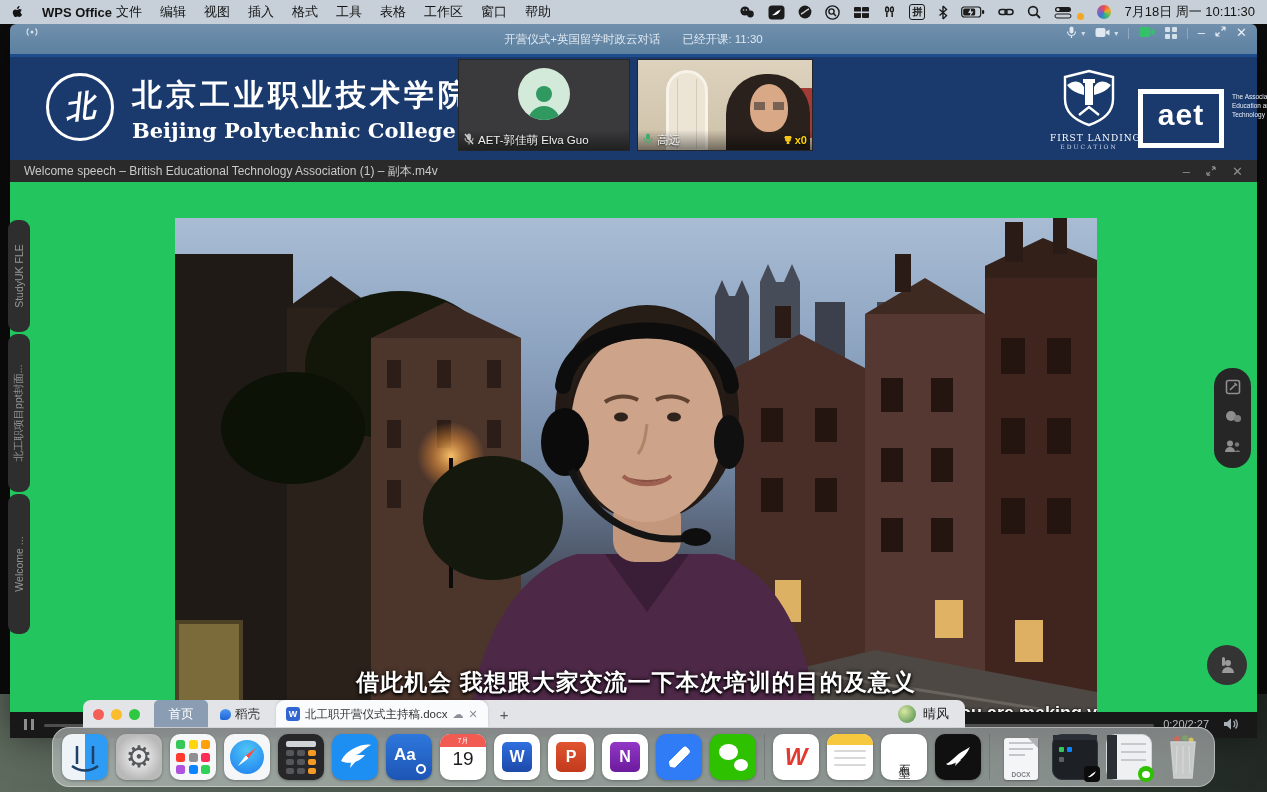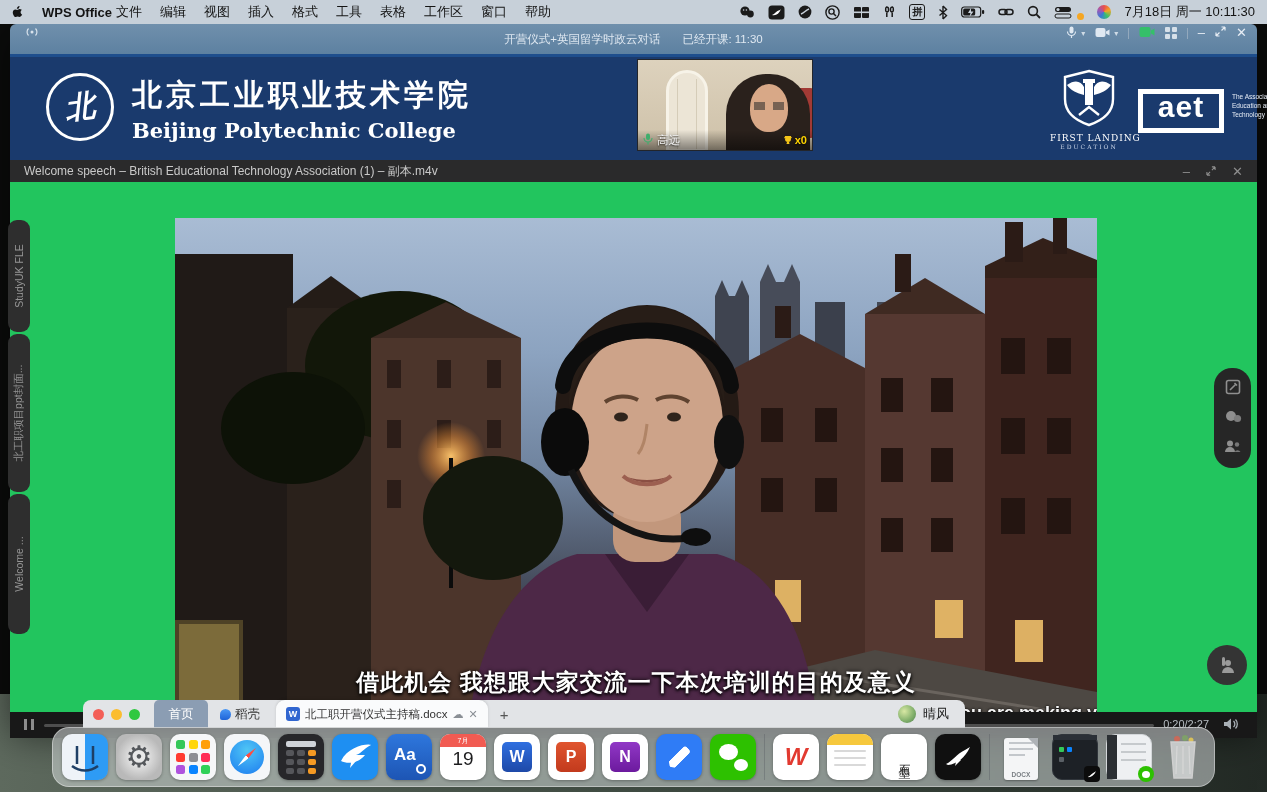--- a/index.html
+++ b/index.html
@@ -66,21 +66,21 @@
   .t2-chair { position:absolute; right:-4px; top:28px; width:22px; height:50px; background:#a23a35; border-radius:6px; }
   .t2-hair { position:absolute; left:88px; top:14px; width:84px; height:92px; background:#2a211c; border-radius:40px 40px 8px 8px; }
   .t2-face { position:absolute; left:112px; top:24px; width:38px; height:48px; background:#d8a887; border-radius:50% 50% 45% 45%; }
   .t2-glasses { position:absolute; left:116px; top:42px; width:30px; height:8px;
     border-left:11px solid rgba(40,40,40,.55); border-right:11px solid rgba(40,40,40,.55); }
 
   
   .fl-logo { position:absolute; left:1040px; top:12px; width:78px; text-align:center; }
   .fl-name { font-family:"DejaVu Serif", serif; font-size:9px; letter-spacing:1px; white-space:nowrap; margin-top:2px; }
   .fl-sub { font-family:"DejaVu Serif", serif; font-size:6px; letter-spacing:2px; color:#cdd8ea; }
-  .aet-box { position:absolute; left:1128px; top:32px; width:86px; height:44px; border:5px solid #fff;
+  .aet-box { position:absolute; left:1128px; top:32px; width:86px; height:59px; border:5px solid #fff;
     display:flex; align-items:center; justify-content:center; }
   .aet-text { font-size:30px; font-weight:bold; color:#fff; letter-spacing:1px; line-height:20px; margin-top:-8px; }
   .aet-assoc { position:absolute; left:1222px; top:36px; width:60px; font-size:6.5px; line-height:1.35; color:#e7edf6; }
 
   
   .share { position:relative; height:552px; background:#22c55e; }
   .vp-bar { height:22px; background:#2a2a2b; display:flex; align-items:center; padding:0 14px; }
   .vp-title { color:#c9c9c9; font-size:12px; white-space:nowrap; }
   .vp-btns { margin-left:auto; display:flex; gap:16px; color:#8f8f8f; font-size:13px; align-items:center; }
 
@@ -357,20 +357,36 @@
 
     <div class="banner">
       <span class="seal">
         <span class="seal-inner">北</span>
       </span>
       <span class="college">
         <div class="college-cn">北京工业职业技术学院</div>
         <div class="college-en">Beijing Polytechnic College</div>
       </span>
 
+      <div class="thumb thumb1">
+        <span class="avatar-circle">
+          <svg width="40" height="40" viewBox="0 0 40 40">
+              <circle cx="20" cy="14" r="8" fill="#2f9960"></circle>
+              <path d="M4,42 a16,16 0 0 1 32,0 Z" fill="#2f9960"></path>
+            </svg>
+        </span>
+        <span class="thumb-label">
+          <span><svg width="10" height="12" viewBox="0 0 10 12">
+                <rect x="3" y="0.5" width="4" height="6.5" rx="2" fill="#b9b9b9"></rect>
+                <path d="M1,5 a4,4 0 0 0 8,0 M5,9 L5,11.5" stroke="#b9b9b9" stroke-width="1.1" fill="none"></path>
+                <path d="M1,1 L9,11" stroke="#d4d4d4" stroke-width="1.3"></path>
+              </svg></span>
+          <span>AET-郭佳萌 Elva Guo</span>
+        </span>
+      </div>
       <div class="thumb thumb2">
         <span class="t2-bg"></span>
         <span class="t2-door"></span>
         <span class="t2-chair"></span>
         <span class="t2-hair"></span>
         <span class="t2-face"></span>
         <span class="t2-glasses"></span>
         <span class="thumb-label">
           <span><svg width="10" height="12" viewBox="0 0 10 12">
                 <rect x="3" y="0.5" width="4" height="6.5" rx="2" fill="#3fae6c"></rect>

